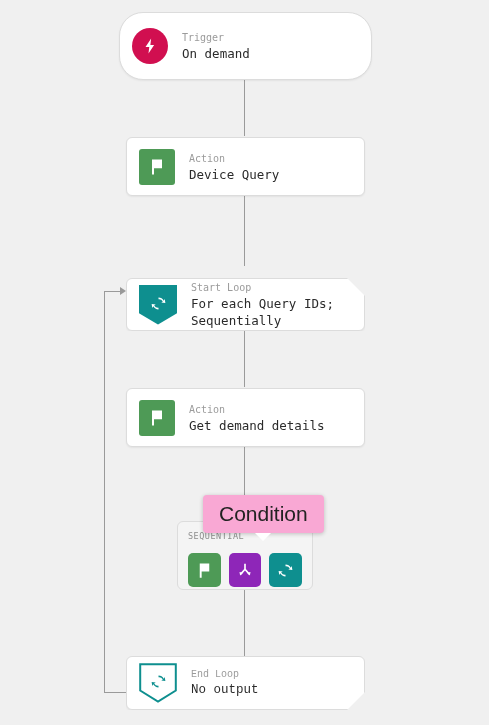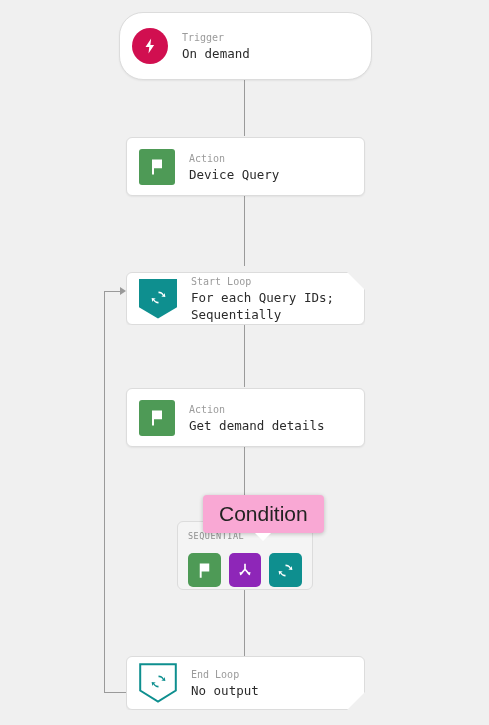--- a/index.html
+++ b/index.html
@@ -216,21 +216,21 @@
       <svg width="20" height="20" viewBox="0 0 24 24" aria-hidden="true">
         <path d="M6 3 L6 21 L8.4 21 L8.4 13.4 L18 13.4 L18 3 Z" fill="#ffffff"></path>
       </svg>
     </div>
     <div class="node-text">
       <div class="node-label">Action</div>
       <div class="node-title">Device Query</div>
     </div>
   </div>
 
-  <div class="node cut-tr" style="left:126px; top:272px; width:239px; height:53px; align-items:center;">
+  <div class="node cut-tr" style="left:126px; top:278px; width:239px; height:53px; align-items:center;">
     <div class="badge badge-shield" style="background:#0e8f8f;">
       <svg width="19" height="19" viewBox="0 0 24 24" style="margin-bottom:3px;" aria-hidden="true">
         <path d="M12 4.5 a7.5 7.5 0 0 1 6.6 3.9 l1.2-2.1 0.9 5.2 -5.2-0.9 2.0-1.1
                  A5.6 5.6 0 0 0 12 6.6 Z" fill="#ffffff"></path>
         <path d="M12 19.5 a7.5 7.5 0 0 1 -6.6 -3.9 l-1.2 2.1 -0.9-5.2 5.2 0.9 -2.0 1.1
                  A5.6 5.6 0 0 0 12 17.4 Z" fill="#ffffff"></path>
       </svg>
     </div>
     <div class="node-text">
       <div class="node-label">Start Loop</div>
@@ -277,21 +277,21 @@
         </svg>
       </div>
     </div>
   </div>
 
   <div class="tooltip" style="left:203px; top:495px;">
     <span>Condition</span>
     <div class="tooltip-arrow"></div>
   </div>
 
-  <div class="node cut-br" style="left:126px; top:656px; width:239px; height:54px;">
+  <div class="node cut-br" style="left:126px; top:656px; width:239px; height:54px;font-family:Liberation Mono, monospace;">
     <div class="badge badge-shield-outline">
       <svg class="shield-svg" width="38" height="40" viewBox="0 0 38 40" aria-hidden="true">
         <path d="M1.2 1.2 H36.8 V27.5 L19 38.6 L1.2 27.5 Z" fill="#ffffff" stroke="#0e8f8f" stroke-width="2"></path>
       </svg>
       <div class="glyph-wrap">
         <svg width="19" height="19" viewBox="0 0 24 24" aria-hidden="true">
           <path d="M12 4.5 a7.5 7.5 0 0 1 6.6 3.9 l1.2-2.1 0.9 5.2 -5.2-0.9 2.0-1.1
                    A5.6 5.6 0 0 0 12 6.6 Z" fill="#0e8f8f"></path>
           <path d="M12 19.5 a7.5 7.5 0 0 1 -6.6 -3.9 l-1.2 2.1 -0.9-5.2 5.2 0.9 -2.0 1.1
                    A5.6 5.6 0 0 0 12 17.4 Z" fill="#0e8f8f"></path>

